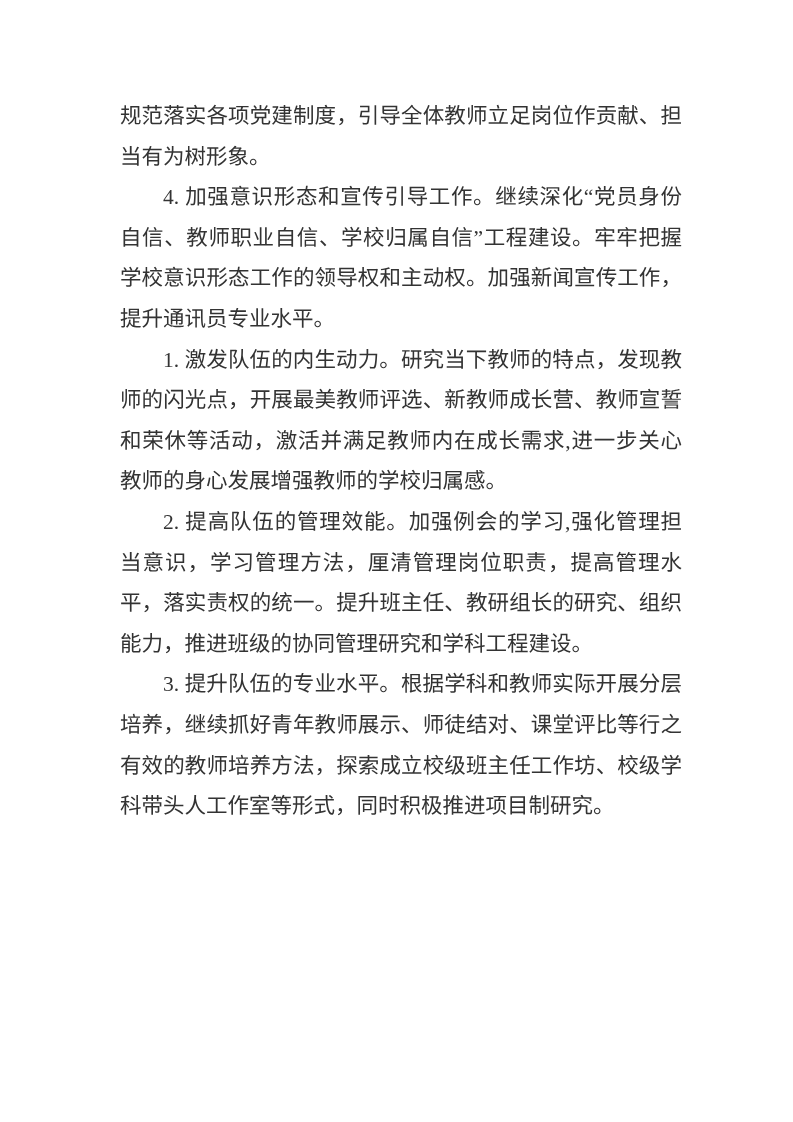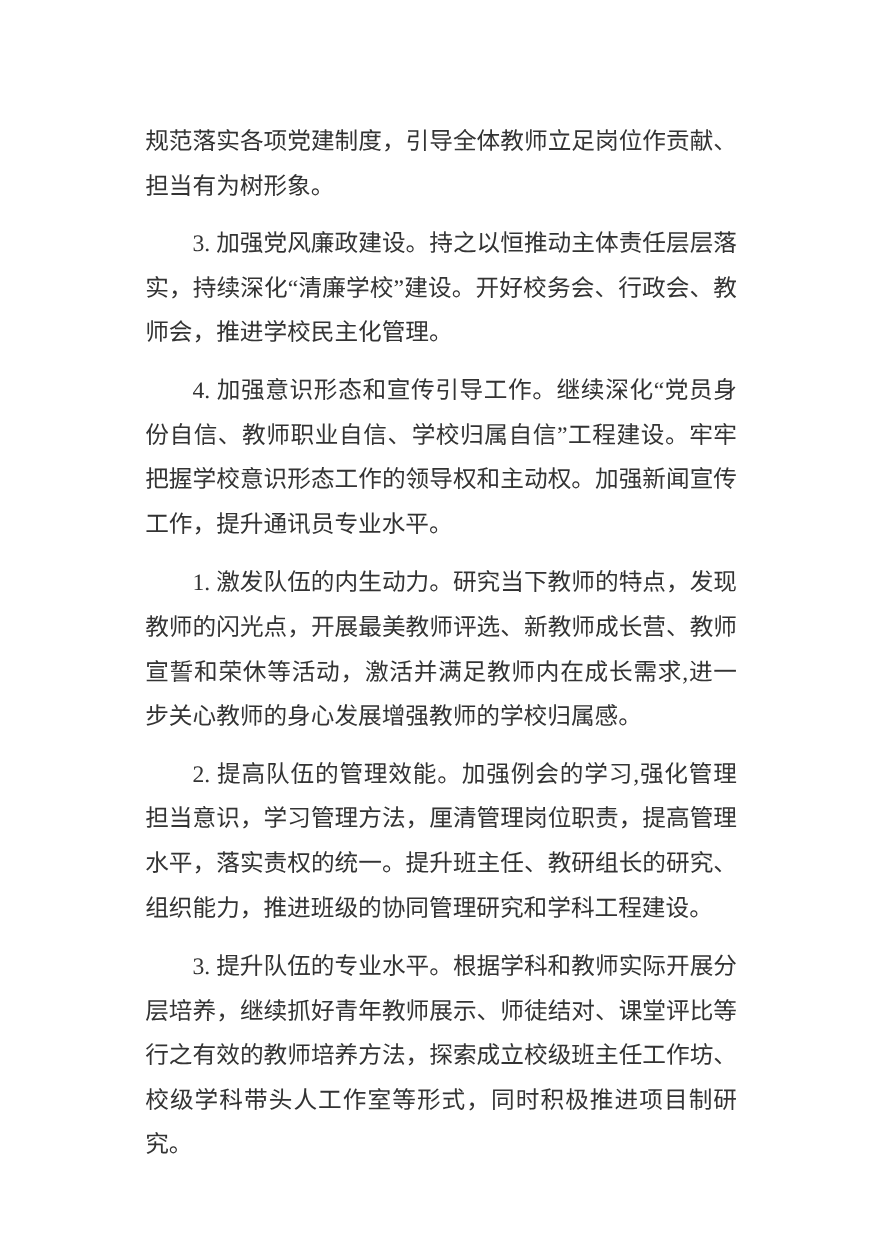--- a/index.html
+++ b/index.html
@@ -12,39 +12,38 @@
     width: 793px;
     height: 1122px;
     box-sizing: border-box;
     background: #ffffff;
     padding: 96px 111px 0 120px;
     font-family: "Liberation Serif", "DejaVu Serif", serif;
     color: #333333;
     overflow: hidden;
   }
   .para {
-    margin: 12px;
+    margin: 0;
     font-size: 21.5px;
     line-height: 40.6px;
     text-align: justify;
     text-justify: inter-character;
     font-weight: 400;
     word-break: break-all;
     overflow-wrap: break-word;
   }
   .para.indent {
     text-indent: 2em;
   }
   .para.heading {
     font-weight: 700;
   }
 </style>
 </head>
 <body>
 
 <div class="page">
   <p class="para">规范落实各项党建制度，引导全体教师立足岗位作贡献、担当有为树形象。</p>
-  <p class="para indent">3. 加强党风廉政建设。持之以恒推动主体责任层层落实，持续深化“清廉学校”建设。开好校务会、行政会、教师会，推进学校民主化管理。</p>
   <p class="para indent">4. 加强意识形态和宣传引导工作。继续深化“党员身份自信、教师职业自信、学校归属自信”工程建设。牢牢把握学校意识形态工作的领导权和主动权。加强新闻宣传工作，提升通讯员专业水平。</p>
   <p class="para indent">1. 激发队伍的内生动力。研究当下教师的特点，发现教师的闪光点，开展最美教师评选、新教师成长营、教师宣誓和荣休等活动，激活并满足教师内在成长需求,进一步关心教师的身心发展增强教师的学校归属感。</p>
   <p class="para indent">2. 提高队伍的管理效能。加强例会的学习,强化管理担当意识，学习管理方法，厘清管理岗位职责，提高管理水平，落实责权的统一。提升班主任、教研组长的研究、组织能力，推进班级的协同管理研究和学科工程建设。</p>
   <p class="para indent">3. 提升队伍的专业水平。根据学科和教师实际开展分层培养，继续抓好青年教师展示、师徒结对、课堂评比等行之有效的教师培养方法，探索成立校级班主任工作坊、校级学科带头人工作室等形式，同时积极推进项目制研究。</p>
 </div>
 
 </body></html>

